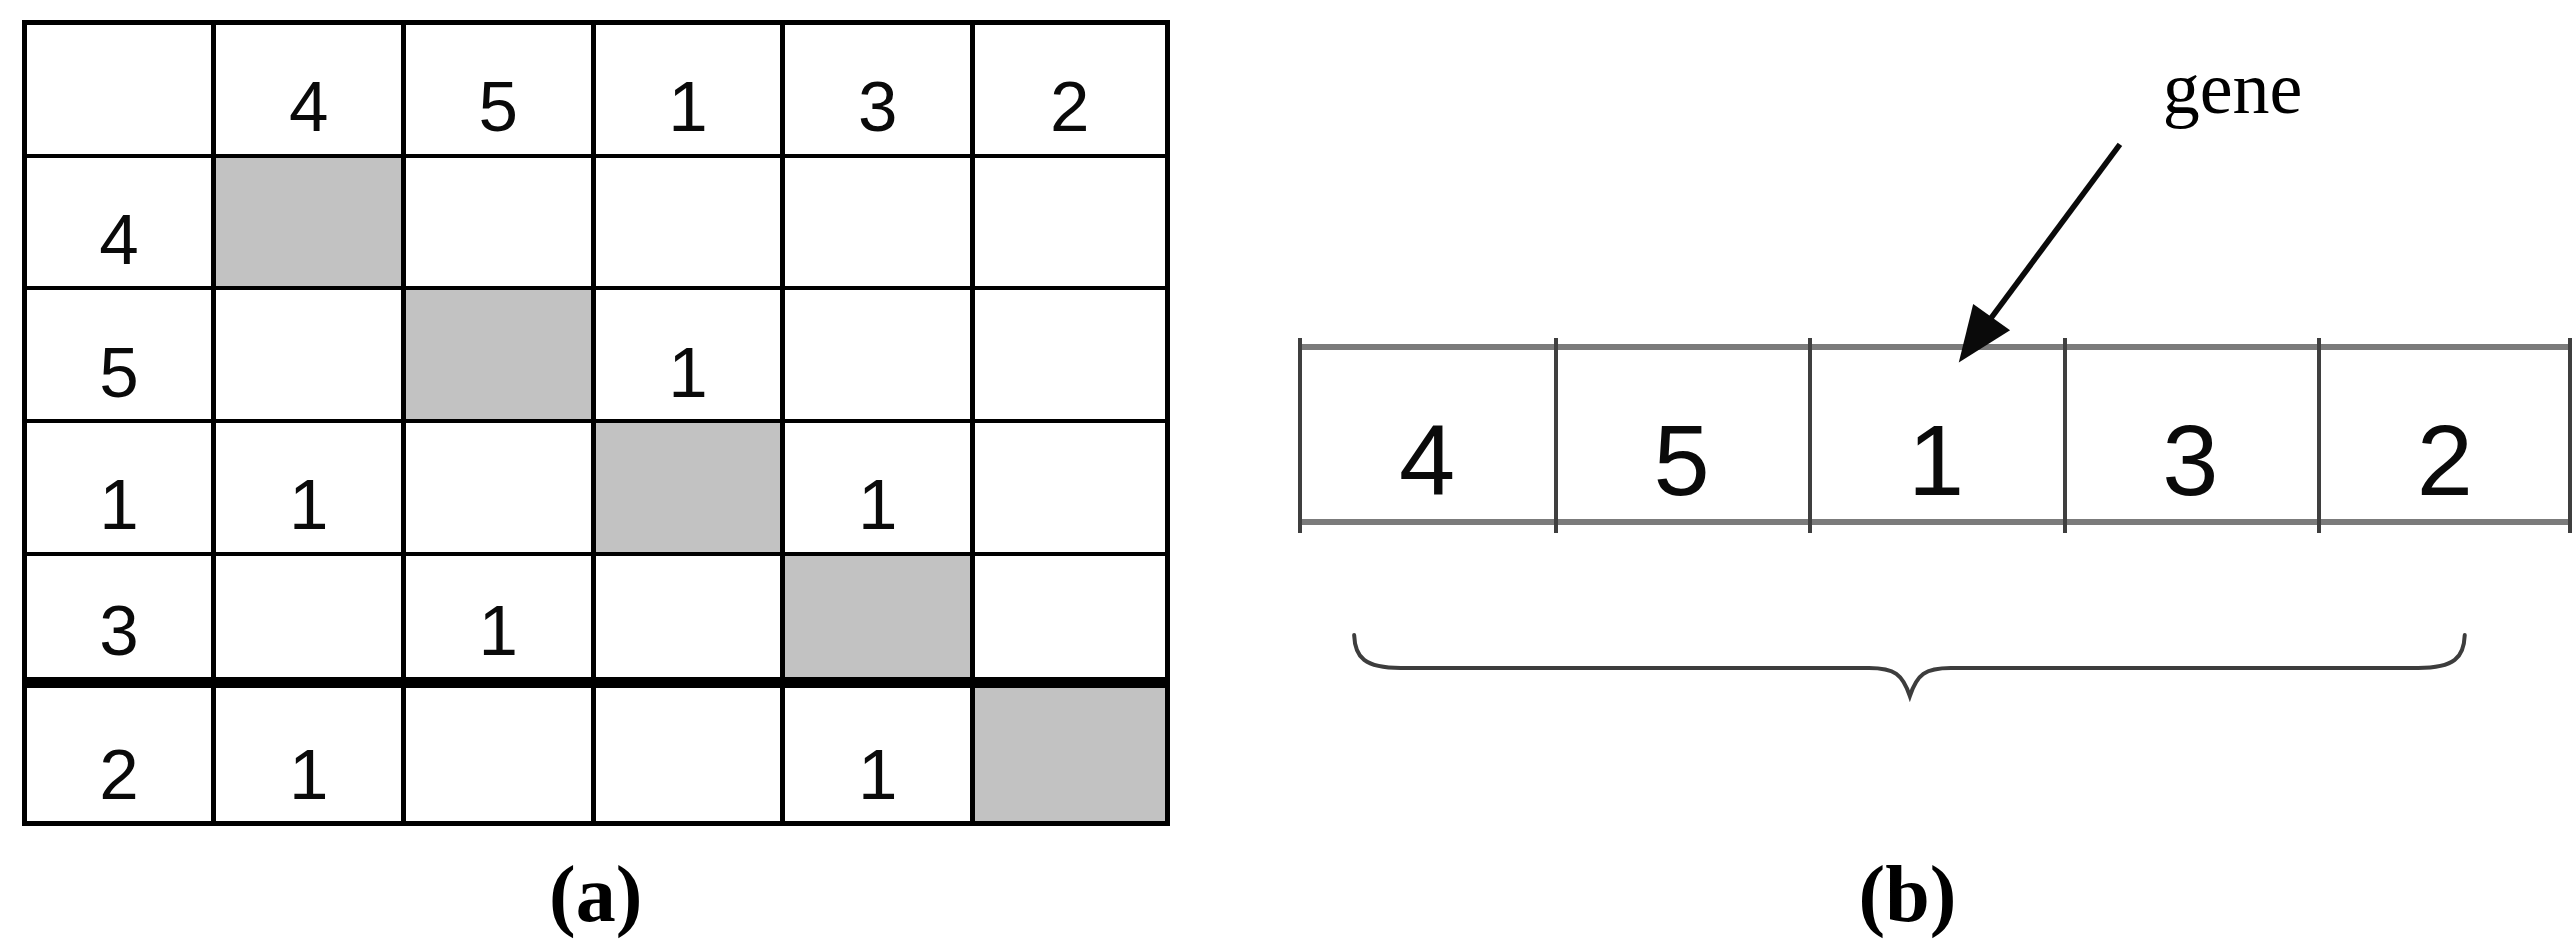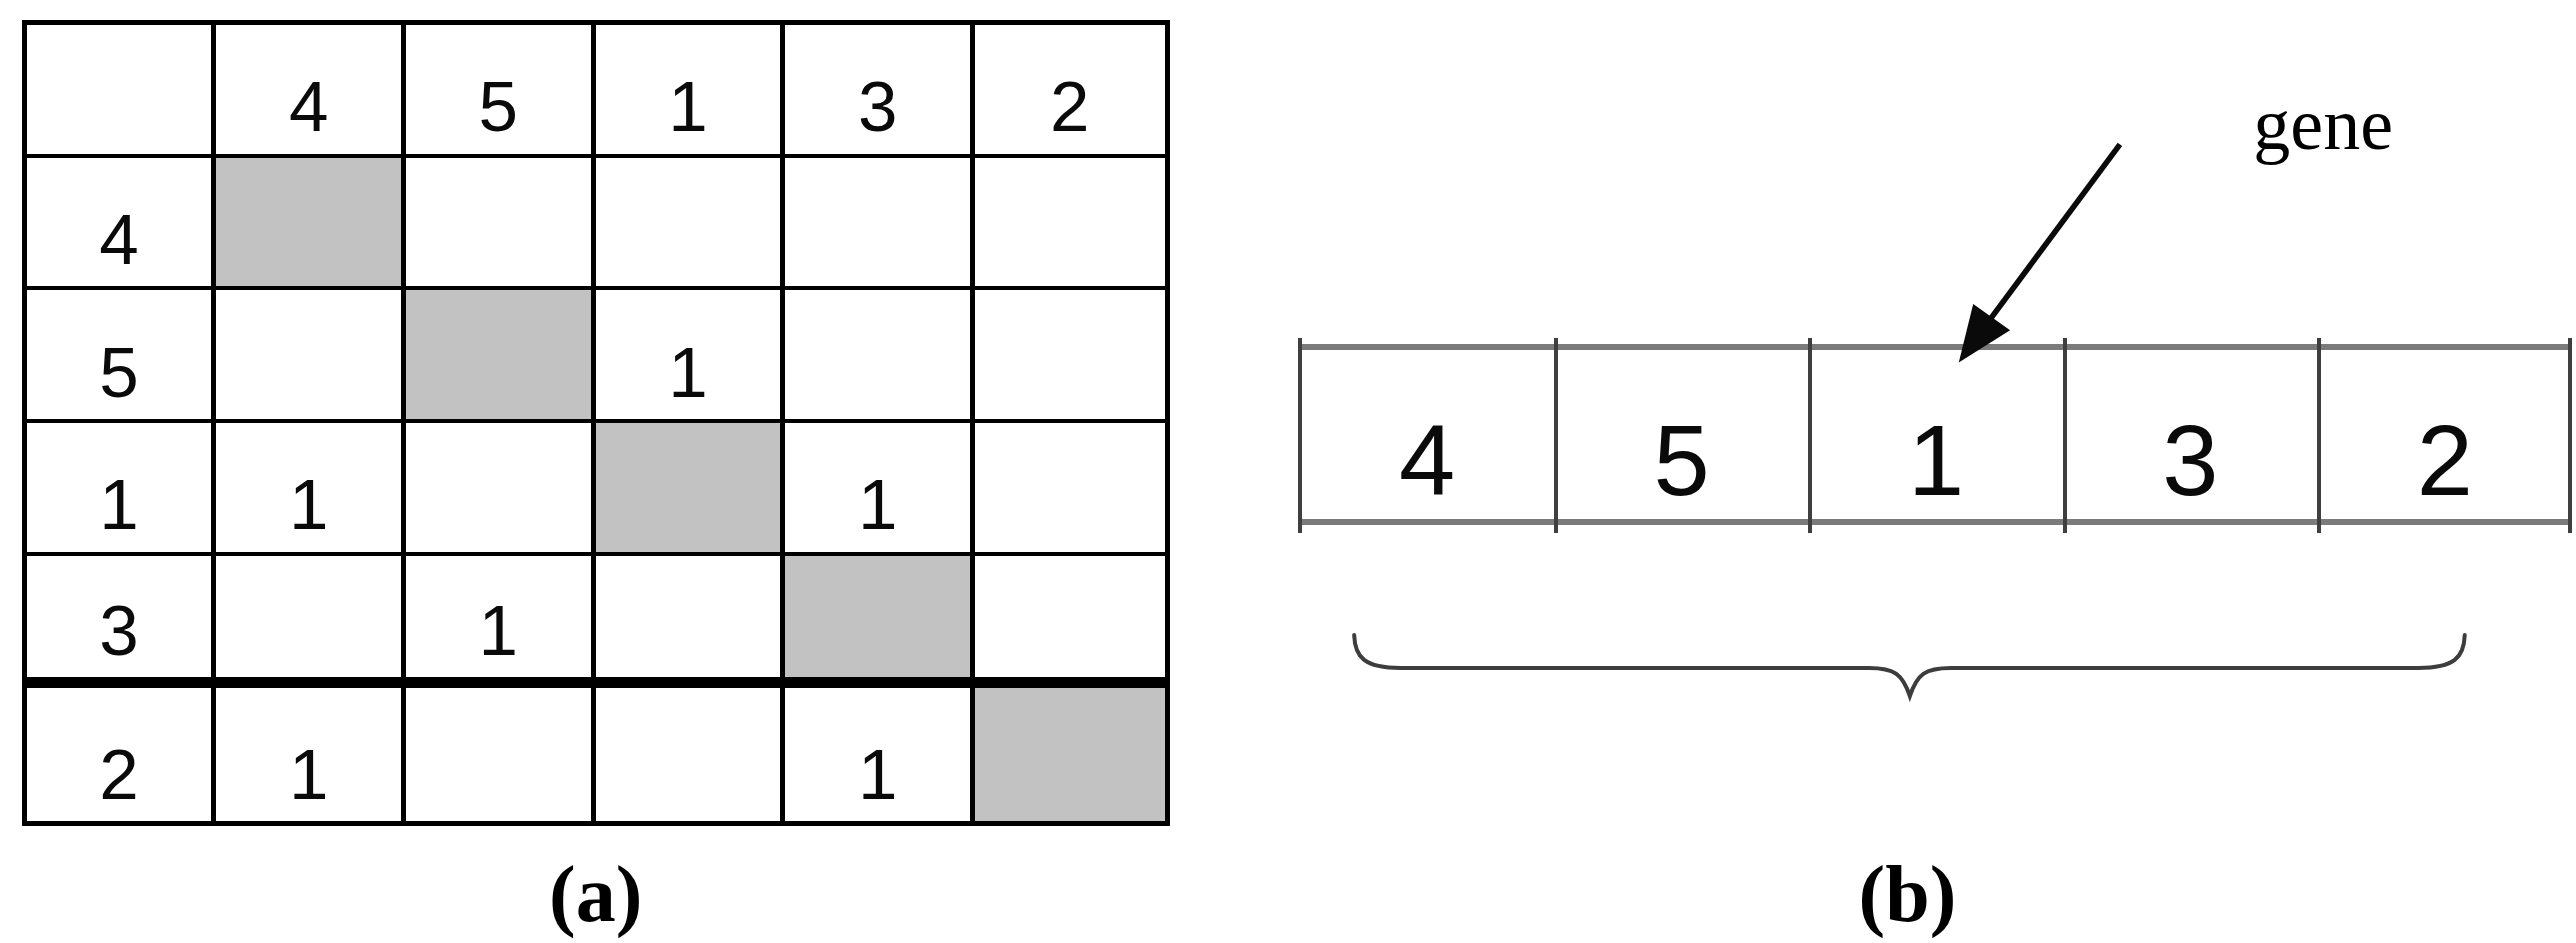--- a/index.html
+++ b/index.html
@@ -59,21 +59,21 @@
   }
   .vtick{
     position:absolute;top:338px;height:195px;width:4px;
     background:var(--divider);
   }
   .tick-0{left:1298px;} .tick-1{left:1554px;} .tick-2{left:1808px;}
   .tick-3{left:2063px;} .tick-4{left:2317px;} .tick-5{left:2568px;}
 
   .gene-label{
     position:absolute;left:2072px;width:321px;top:48px;
-    text-align:right;font-size:74px;line-height:1.1;margin-top:36px;
+    text-align:center;font-size:74px;line-height:1.1;
   }
 
   .overlay{
     position:absolute;left:0;top:0;width:2576px;height:943px;
     pointer-events:none;
   }
 </style>
 </head>
 <body>
 

